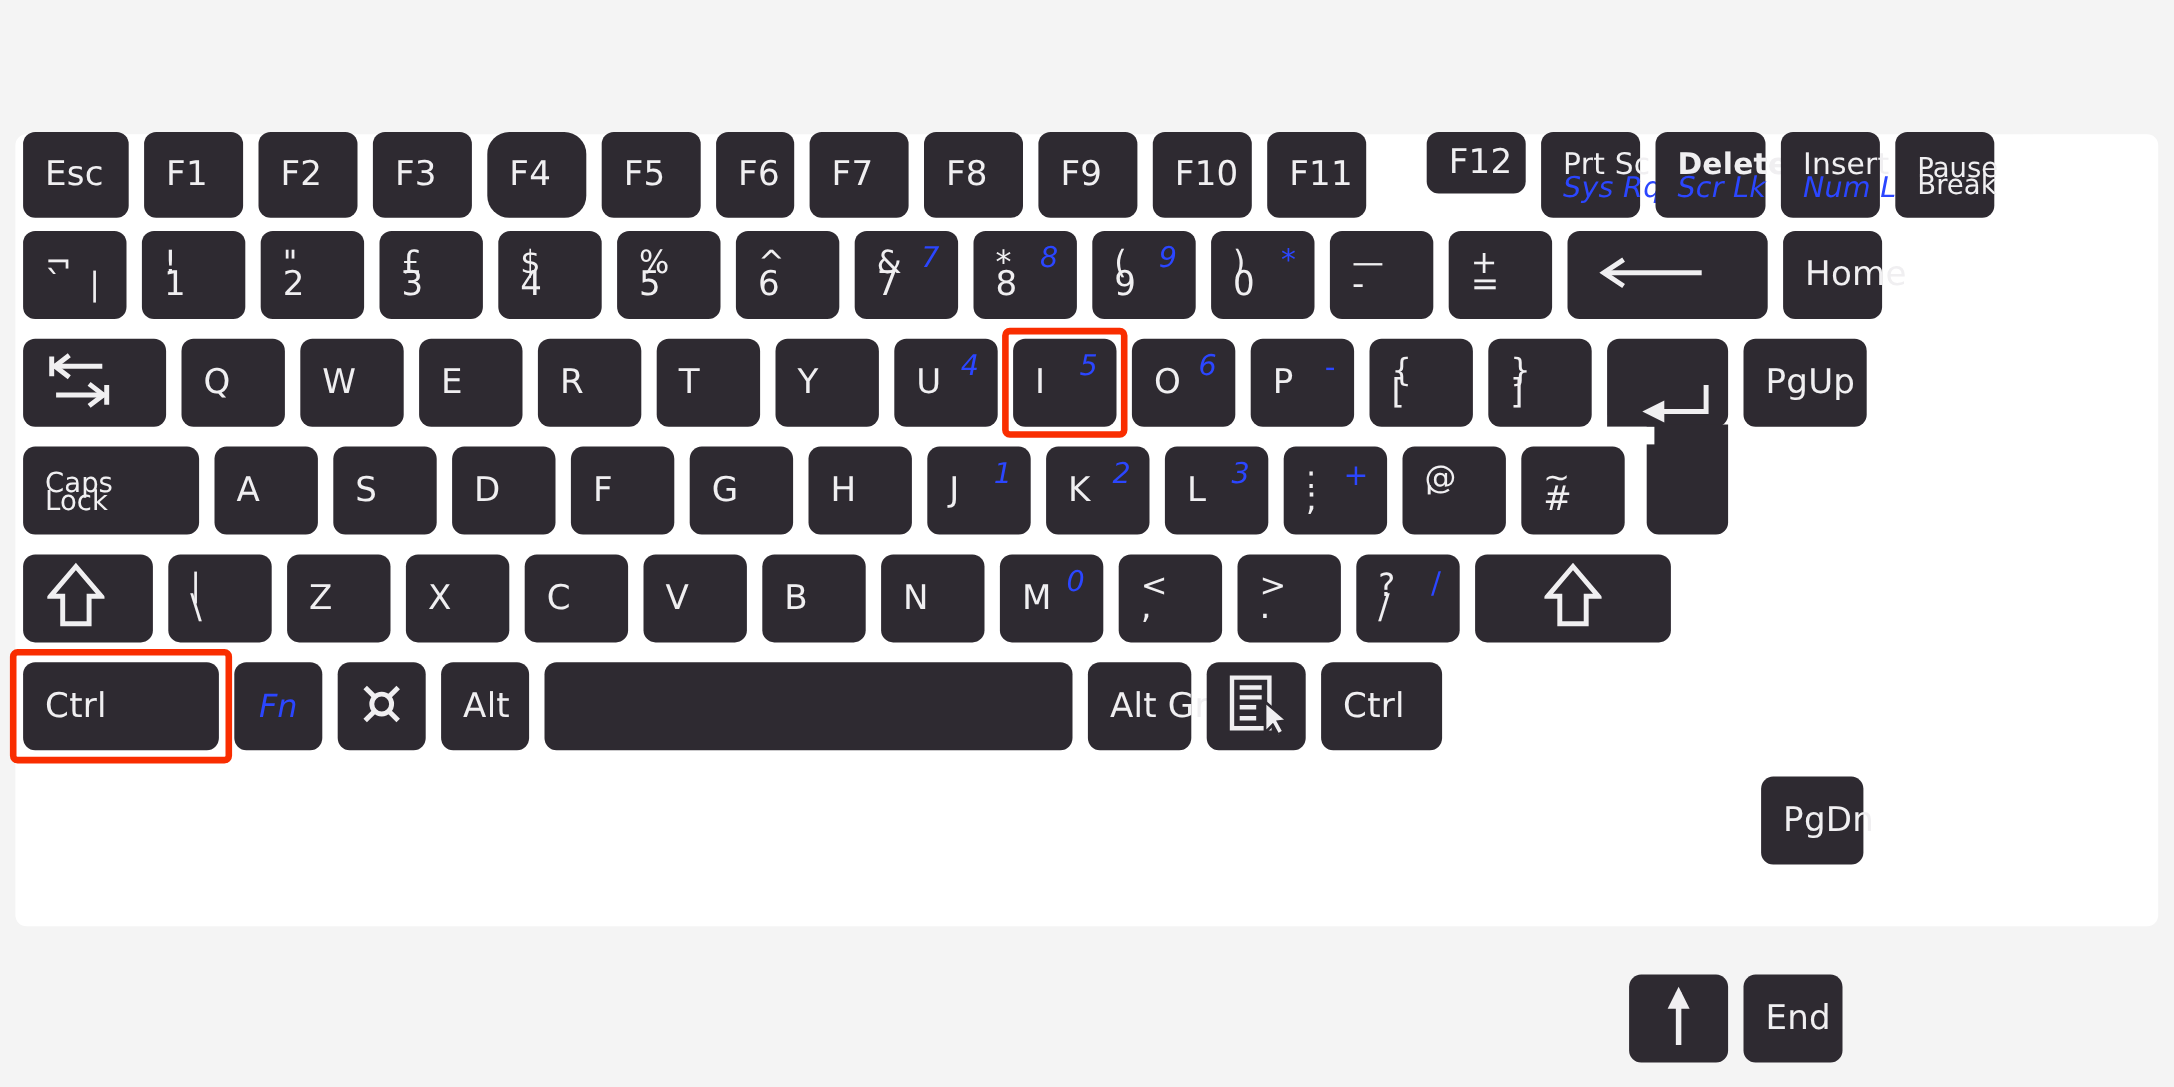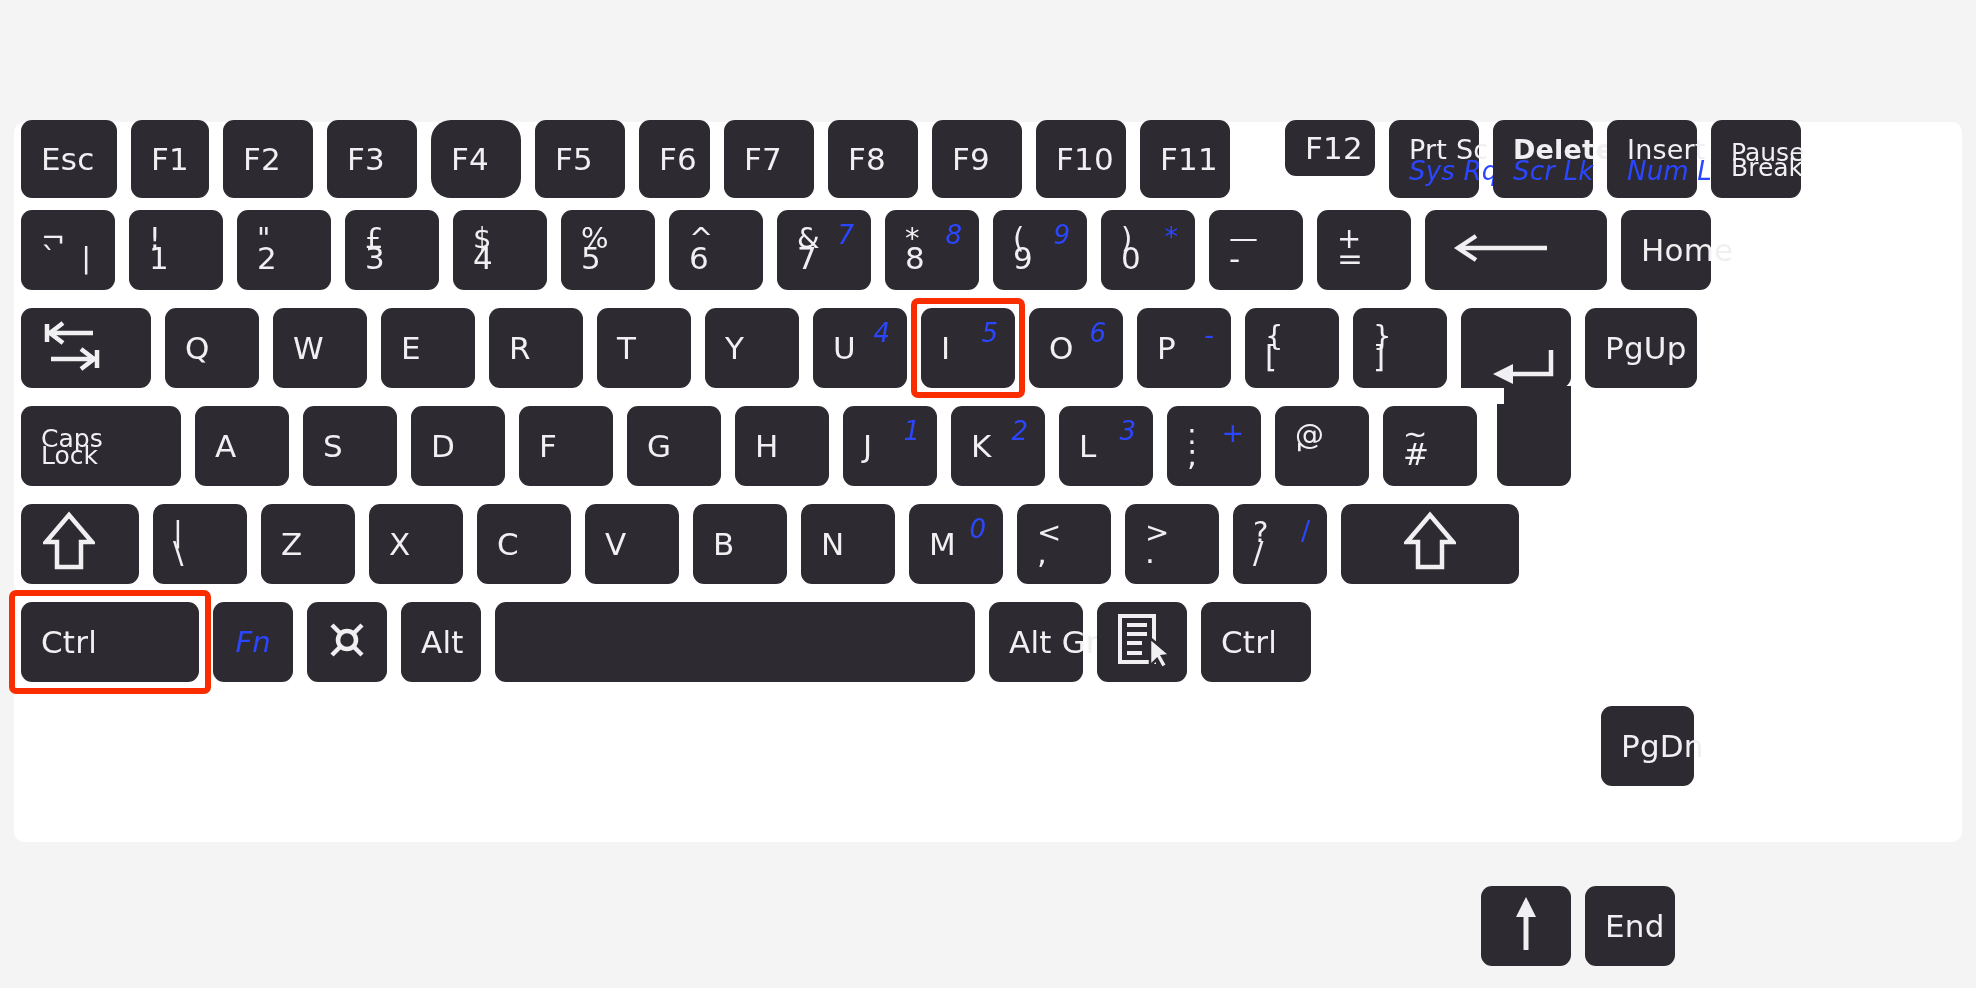--- a/index.html
+++ b/index.html
@@ -83,21 +83,21 @@
 </head>
 <body>
 
 <div id="keyboard">
   <div class="board">
 
     <div class="row" id="row-fn" style="top:-2px;left:0;">
         <div class="key" id="key-function_row-0" style="width: 96px; height: 78px; text-decoration: underline;">
           <span class="lg">Esc</span>
         </div>
-        <div class="key" id="key-function_row-1" style="width: 78px; height: 78px;">
+        <div class="key" id="key-function_row-1" style="width: 90px; height: 78px;">
           <span class="lg">F1</span>
         </div>
         <div class="key" id="key-function_row-2" style="width: 90px; height: 78px; padding-left: 16px;">
           <span class="lg">F2</span>
         </div>
         <div class="key" id="key-function_row-3" style="width: 90px; height: 78px;">
           <span class="lg">F3</span>
         </div>
         <div class="key" id="key-function_row-4" style="width: 90px; height: 78px; border-radius: 20px;">
           <span class="lg">F4</span>

